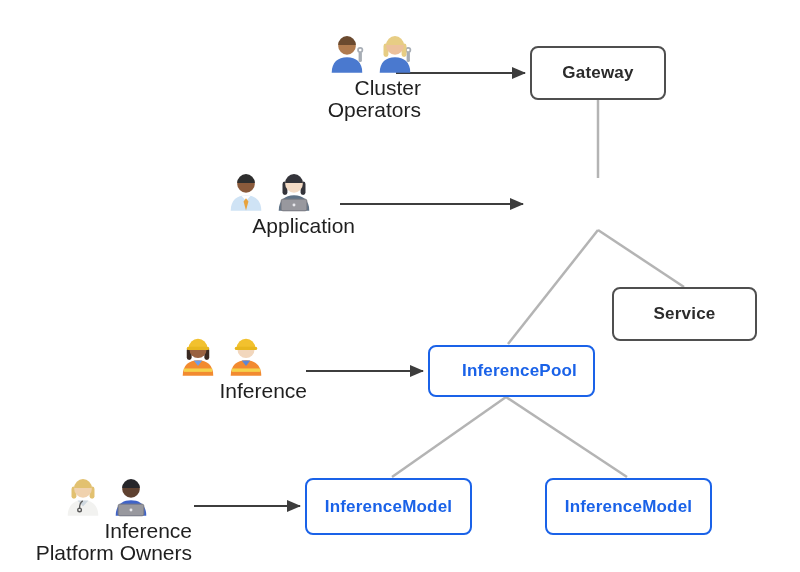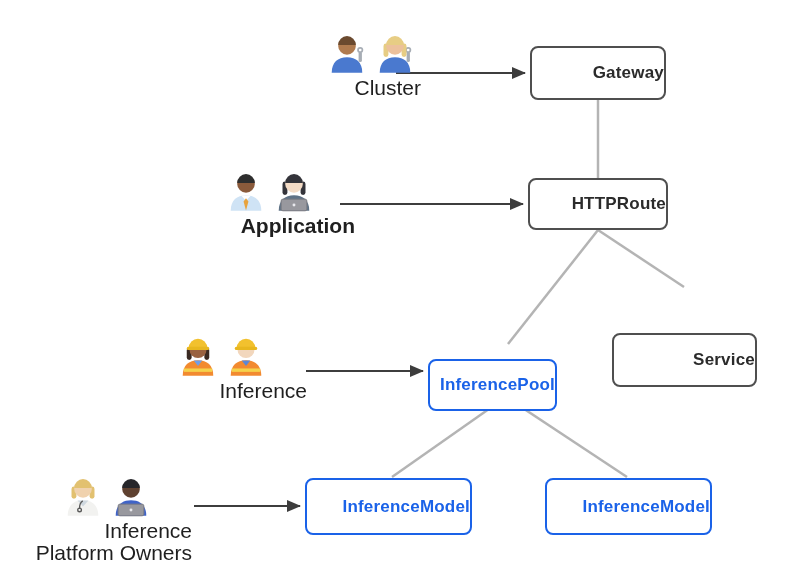--- a/index.html
+++ b/index.html
@@ -1,20 +1,20 @@
 <!DOCTYPE html>
 <html><head>
 <meta charset="utf-8">
 <style>
   html,body{margin:0;padding:0;background:#ffffff;}
   body{font-family:"Liberation Sans", sans-serif;}
   .canvas{position:relative;width:800px;height:572px;background:#ffffff;overflow:hidden;}
   .wires{position:absolute;left:0;top:0;pointer-events:none;}
   .node{
-    position:absolute;display:flex;align-items:center;justify-content:flex-end;
+    position:absolute;display:flex;align-items:center;justify-content:center;
     background:#ffffff;border-radius:8px;box-sizing:border-box;
     font-weight:bold;font-size:17px;letter-spacing:.2px;
   }
   .node.dark{border:2.5px solid #4f4f4f;color:#2b2b2b;}
   .node.blue{border:2.5px solid #1a62e8;color:#1a62e8;}
   .persona{position:absolute;width:170px;text-align:right;color:#1f1f1f;font-size:21px;line-height:22px;}
   .emoji-row{display:flex;justify-content:center;align-items:flex-end;gap:4px;height:44px;}
   .emoji-row.nudge{transform:translateX(35px);}
   .plabel{margin-top:3px;}
 </style>
@@ -40,27 +40,24 @@
       <line x1="396" y1="73" x2="525" y2="73" marker-end="url(#ah)"></line>
       <line x1="340" y1="204" x2="523" y2="204" marker-end="url(#ah)"></line>
       <line x1="306" y1="371" x2="423" y2="371" marker-end="url(#ah)"></line>
       <line x1="194" y1="506" x2="300" y2="506" marker-end="url(#ah)"></line>
     </g>
   </svg>
 
   <div class="node dark" style="left:530px;top:46px;width:136px;height:54px;">
     <span>Gateway</span>
   </div>
-  <div class="node dark" style="left:528px;top:178px;width:140px;height:52px;">
-    <span>HTTPRoute</span>
-  </div>
-  <div class="node dark" style="left:612px;top:287px;width:145px;height:54px;margin-top:46px;">
+  <div class="node dark" style="left:612px;top:287px;width:145px;height:54px;">
     <span>Service</span>
   </div>
-  <div class="node blue" style="left:428px;top:359px;width:129px;height:52px;padding-left:16px;">
+  <div class="node blue" style="left:428px;top:345px;width:167px;height:52px;padding-left:16px;">
     <span>InferencePool</span>
   </div>
   <div class="node blue" style="left:305px;top:478px;width:167px;height:57px;">
     <span>InferenceModel</span>
   </div>
   <div class="node blue" style="left:545px;top:478px;width:167px;height:57px;">
     <span>InferenceModel</span>
   </div>
 
   <div class="persona" style="left:251px;top:30px;">
@@ -83,24 +80,25 @@
           <rect x="27.5" y="17.6" width="2.7" height="8.6" rx="1.3"></rect>
         </g>
         <rect x="8.6" y="11" width="4" height="11" rx="2" fill="#e7cd84"></rect>
         <rect x="23.4" y="11" width="4" height="11" rx="2" fill="#e7cd84"></rect>
         <circle cx="18" cy="13" r="7.2" fill="#ecc19c"></circle>
         <path d="M10.8 12.2 a7.2 7.2 0 0 1 14.4 0 z" fill="#e7cd84"></path>
       </svg>
     </div>
     <div class="plabel">
       <div>Cluster</div>
+      <div>Operators</div>
     </div>
   </div>
 
-  <div class="persona" style="left:185px;top:168px;font-weight:bold;">
+  <div class="persona" style="left:185px;top:168px;">
     <div class="emoji-row">
       <svg width="44" height="44" viewBox="0 0 36 36">
         <path d="M5.5 35 C5.5 26.5 10.5 22.3 18 22.3 C25.5 22.3 30.5 26.5 30.5 35 Z" fill="#cfe3f5"></path>
         <path d="M14 22.6 l4 4.2 4 -4.2 z" fill="#ffffff"></path>
         <path d="M18 24.8 l2 2.6 -2 7.4 -2 -7.4 z" fill="#e8a33d"></path>
         <circle cx="18" cy="13" r="7.2" fill="#8a5a3b"></circle>
         <path d="M10.8 12.2 a7.2 7.2 0 0 1 14.4 0 z" fill="#2e2e2e"></path>
       </svg>
       <svg width="44" height="44" viewBox="0 0 36 36">
         <rect x="8.6" y="11" width="4" height="11" rx="2" fill="#34343a"></rect>

